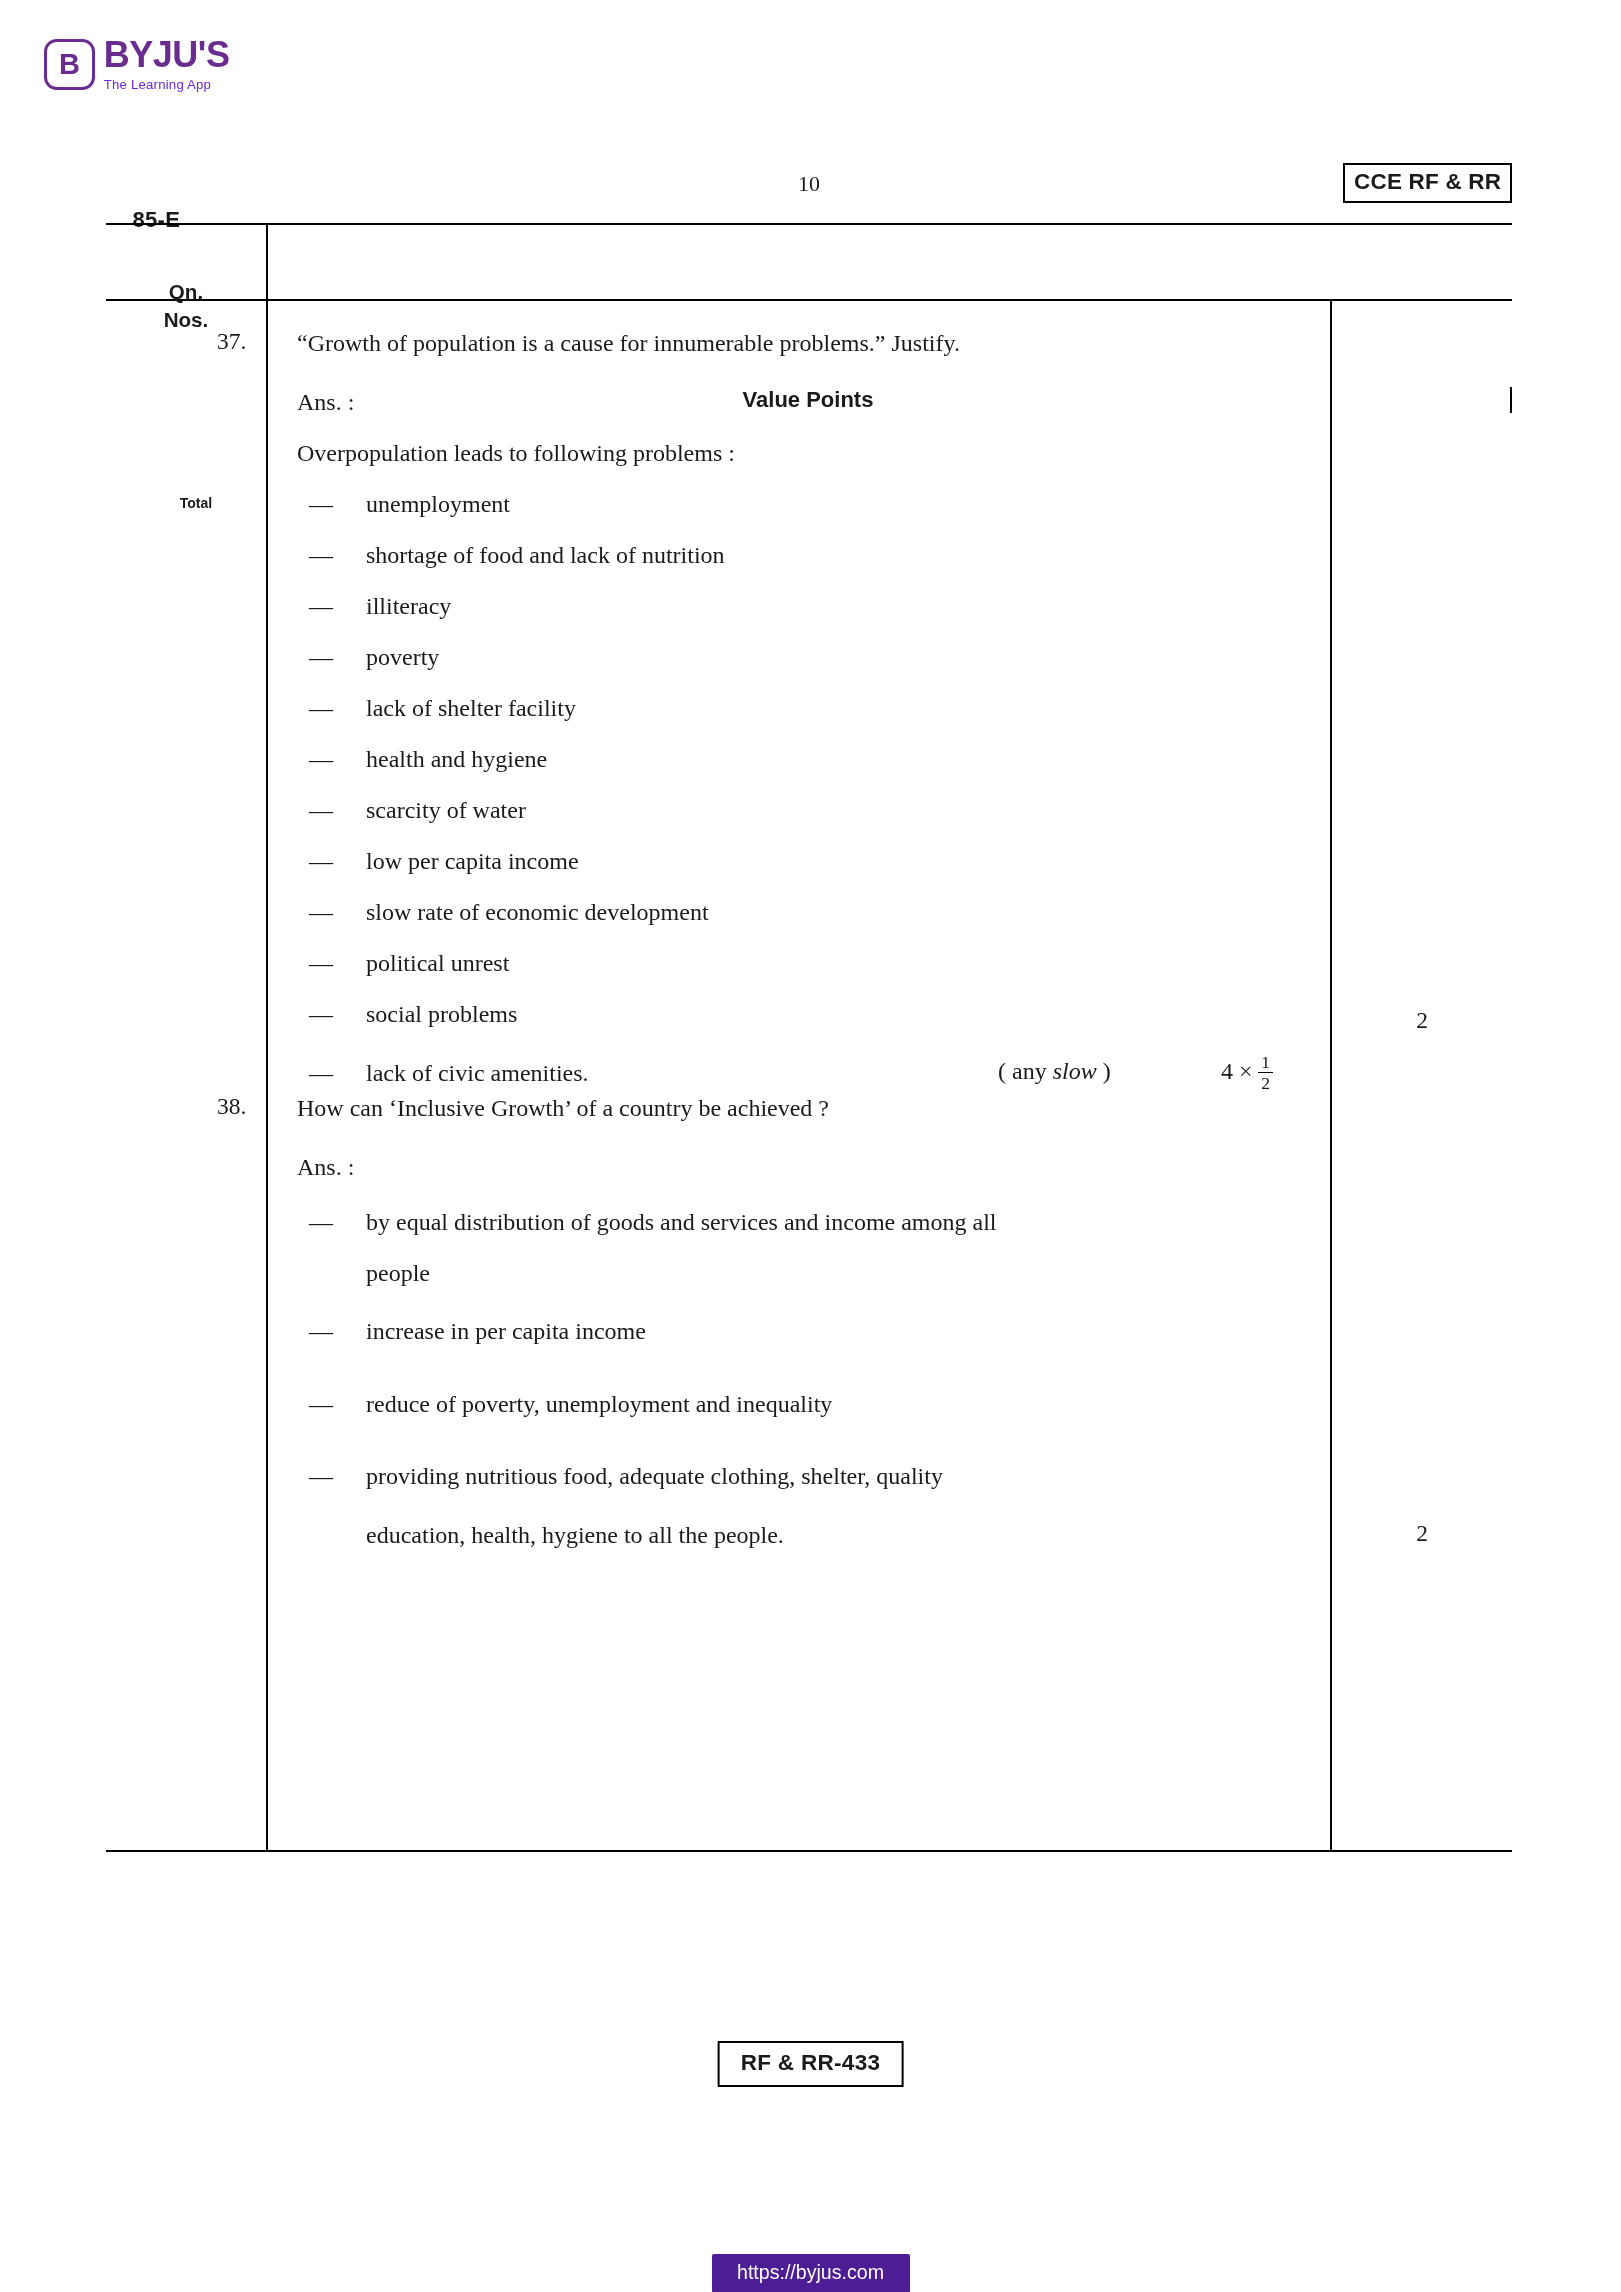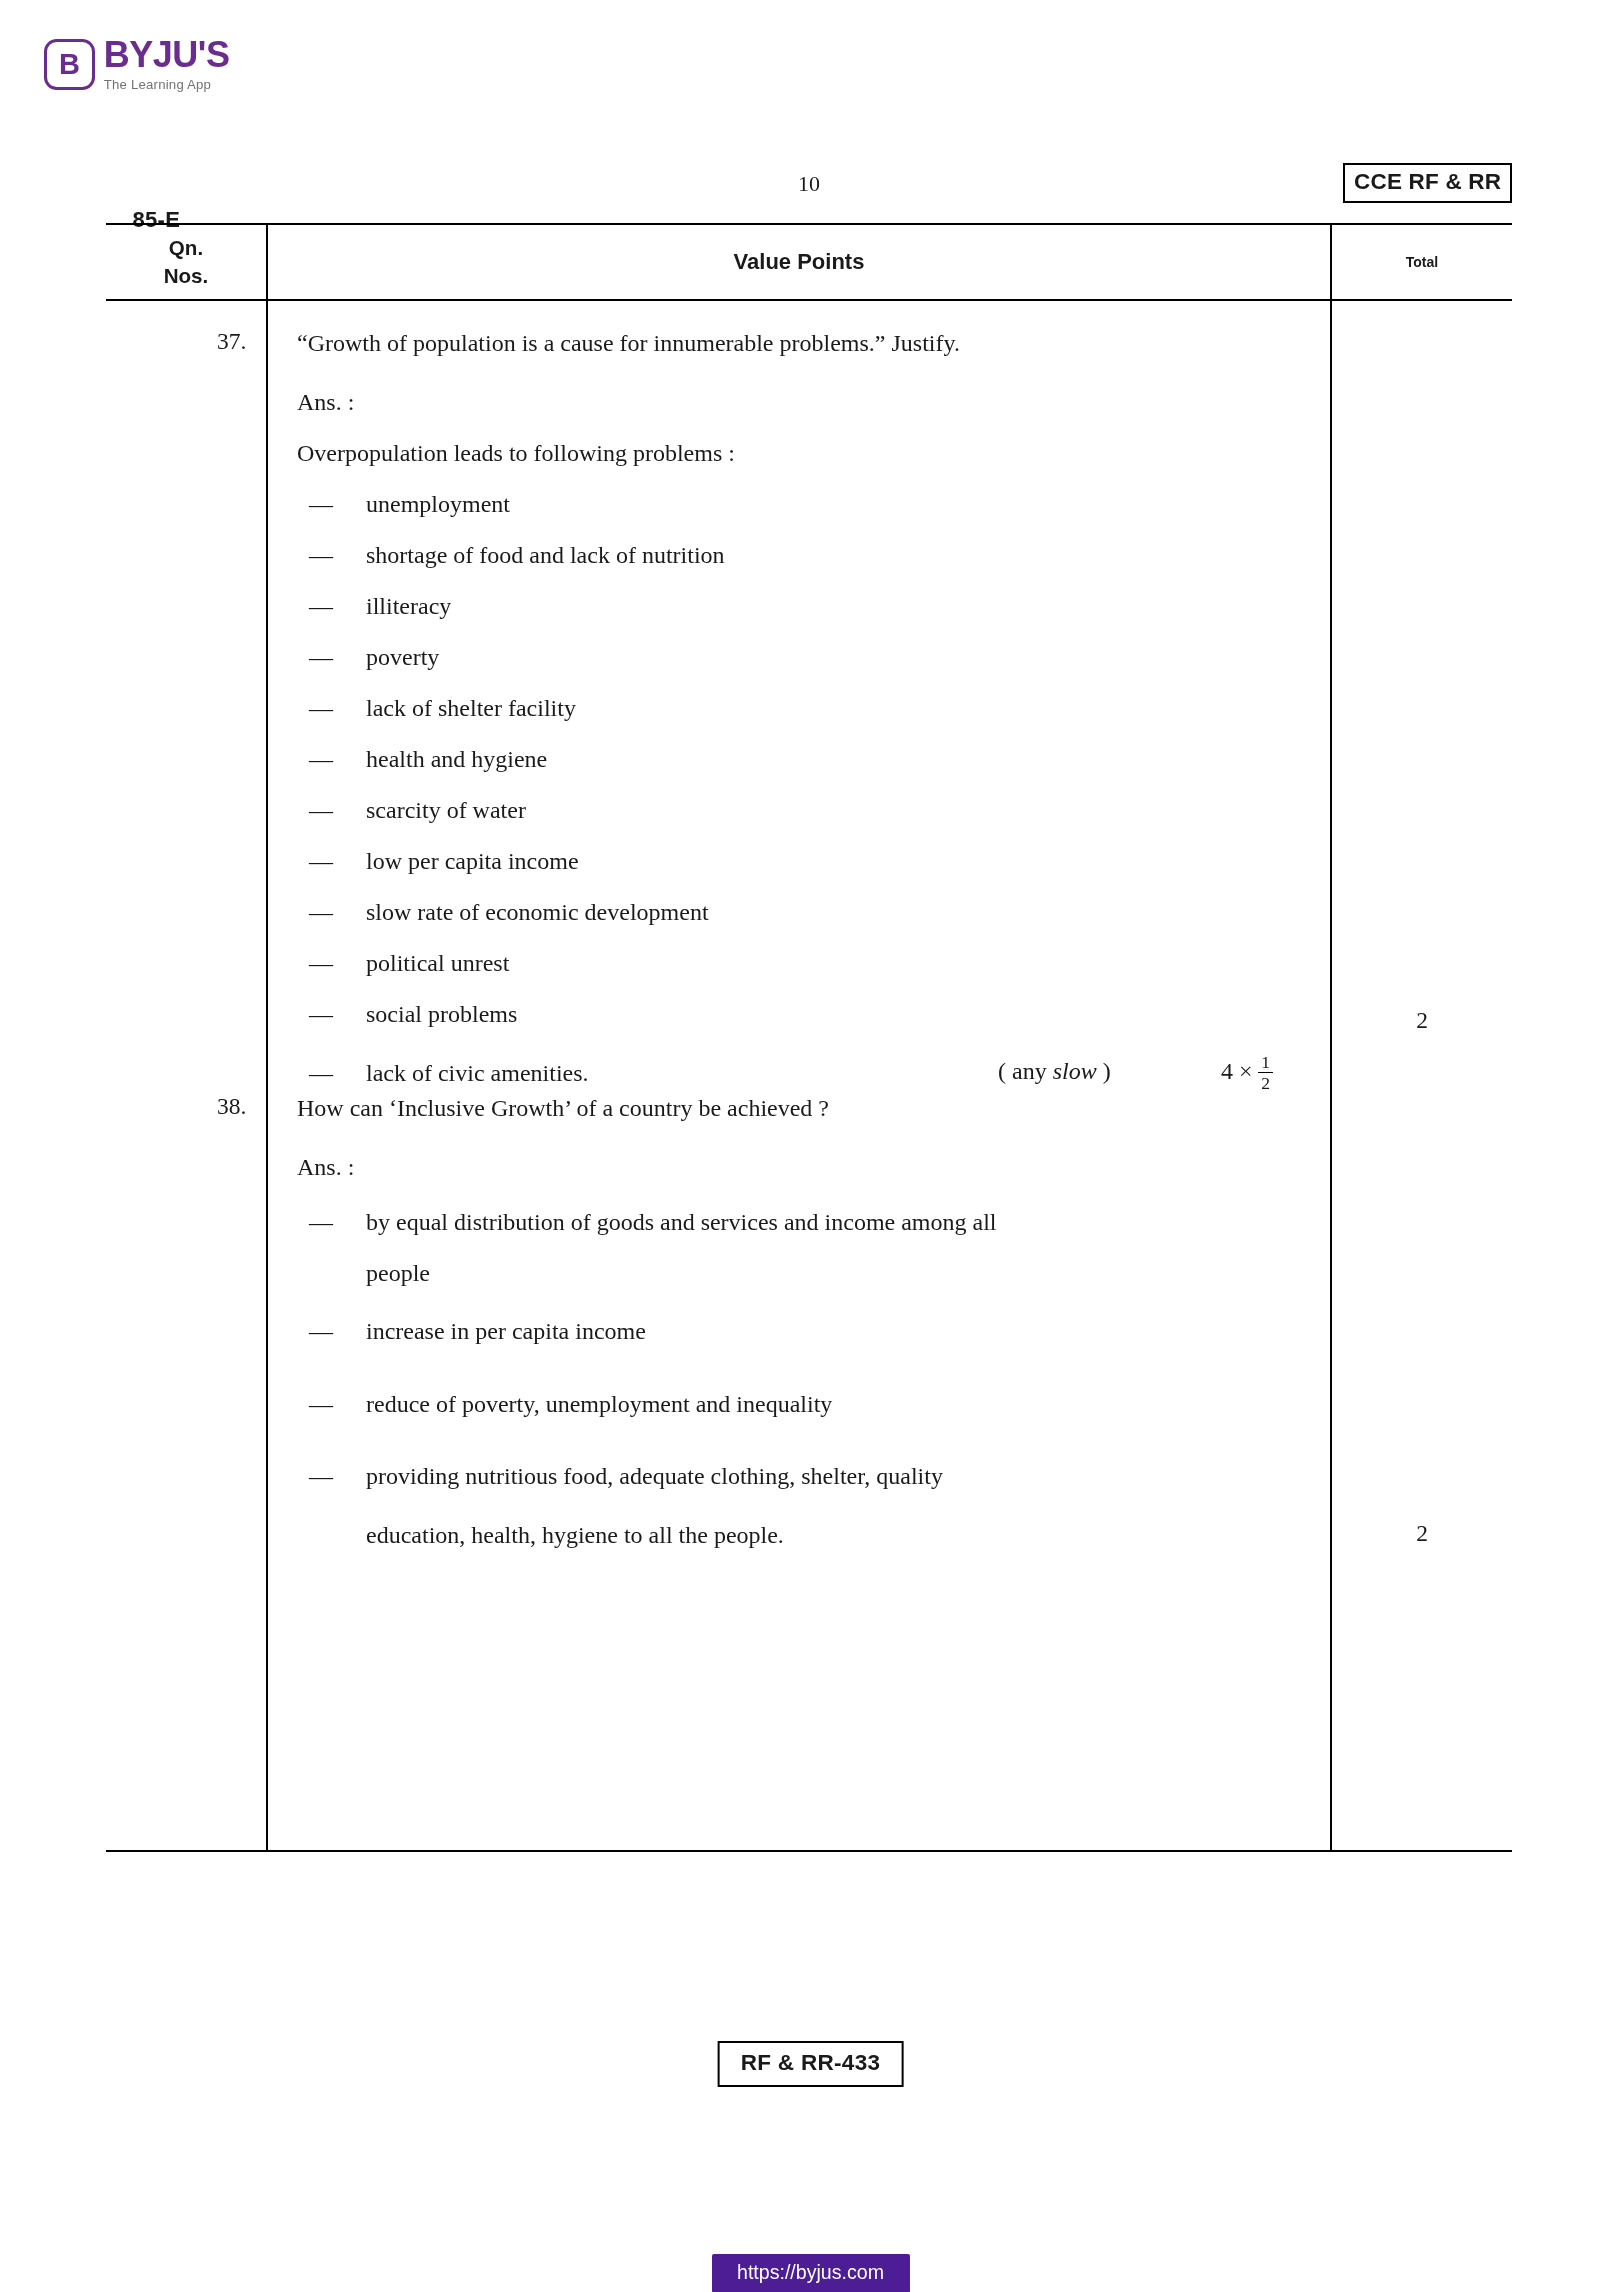--- a/index.html
+++ b/index.html
@@ -47,21 +47,21 @@
   .logo-title {
     font-family: "Liberation Sans", sans-serif;
     font-weight: bold;
     font-size: 36px;
     color: #6a2c8f;
     letter-spacing: -0.5px;
   }
   .logo-sub {
     font-family: "Liberation Sans", sans-serif;
     font-size: 13.2px;
-    color: #737373;
+    color: #6d28d9;
     margin-top: 4.9px;
     letter-spacing: 0.2px;
   }
 
   
   .page-head {
     position: absolute;
     left: 106px;
     top: 169px;
     width: 1406px;
@@ -104,20 +104,21 @@
     top: 223px;
     width: 1406px;
     border-top: 2.2px solid #000;
     border-bottom: 2.2px solid #000;
     box-sizing: border-box;
   }
   .thead {
     display: flex;
     border-bottom: 2.2px solid #000;
     height: 74px;
+    flex-direction: column;
   }
   .col-qn {
     width: 162px;
     flex: 0 0 162px;
     display: flex;
     flex-direction: column;
     align-items: center;
     justify-content: center;
     font-family: "Liberation Sans", sans-serif;
     font-weight: bold;

